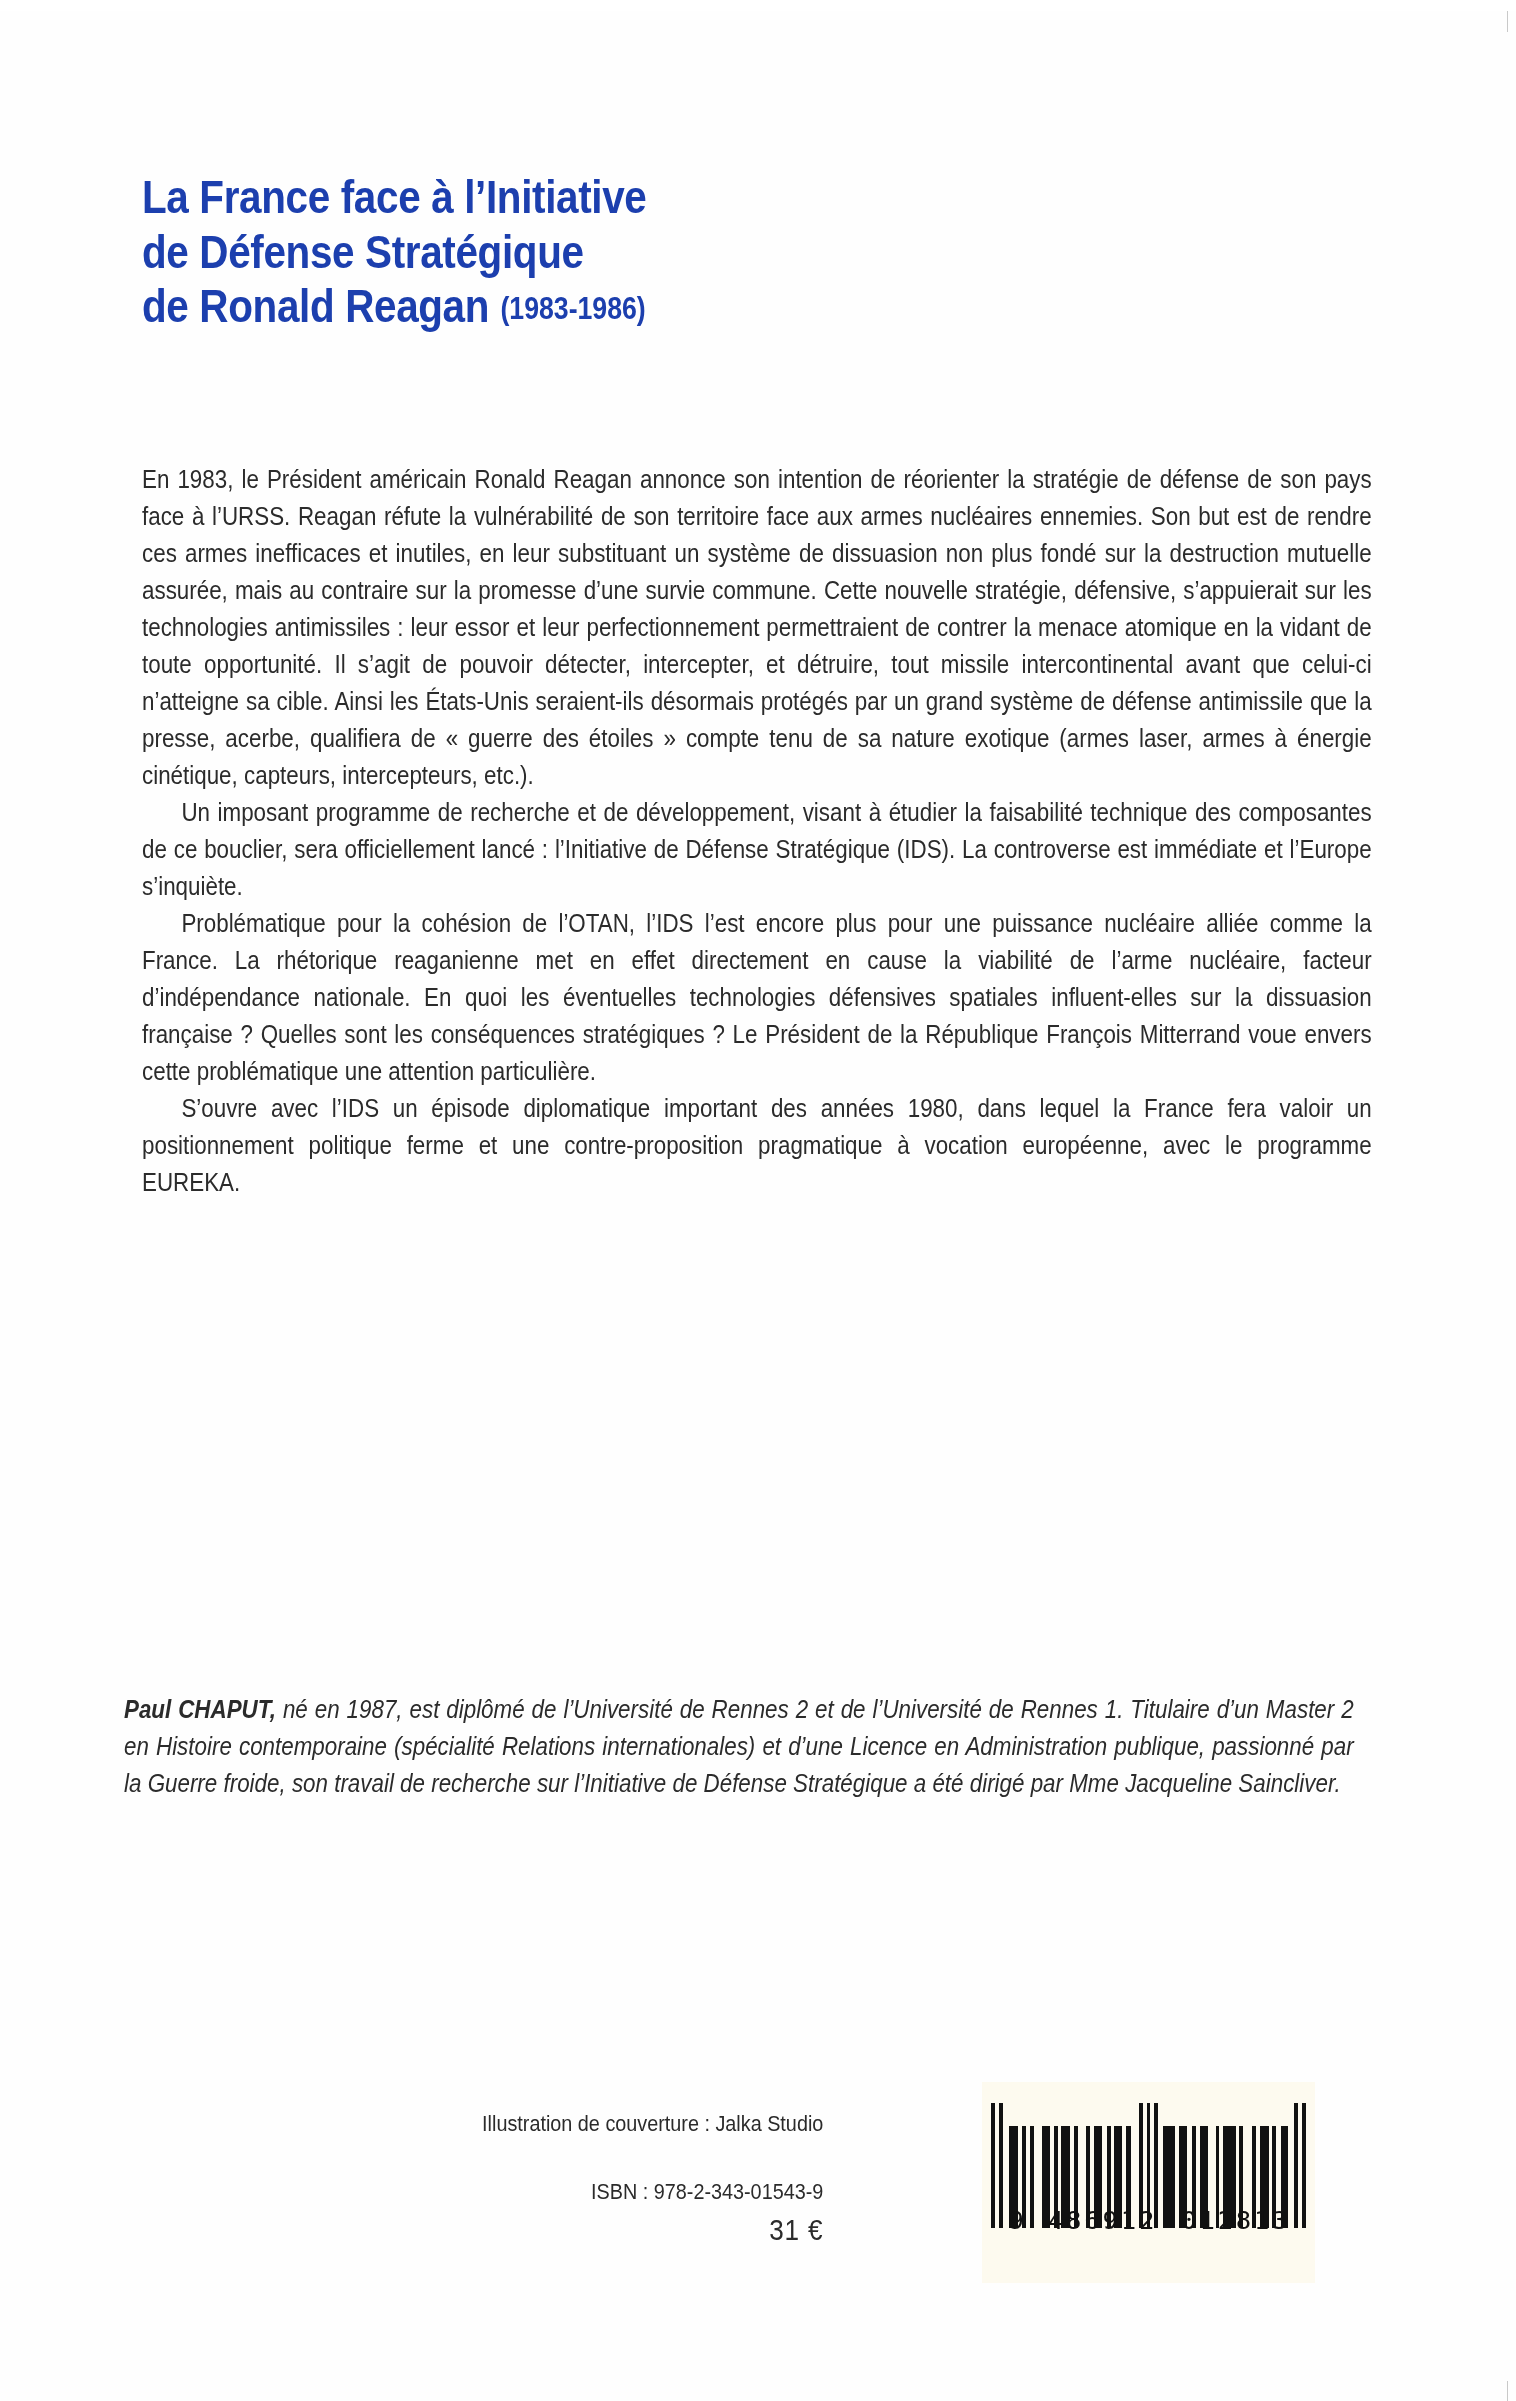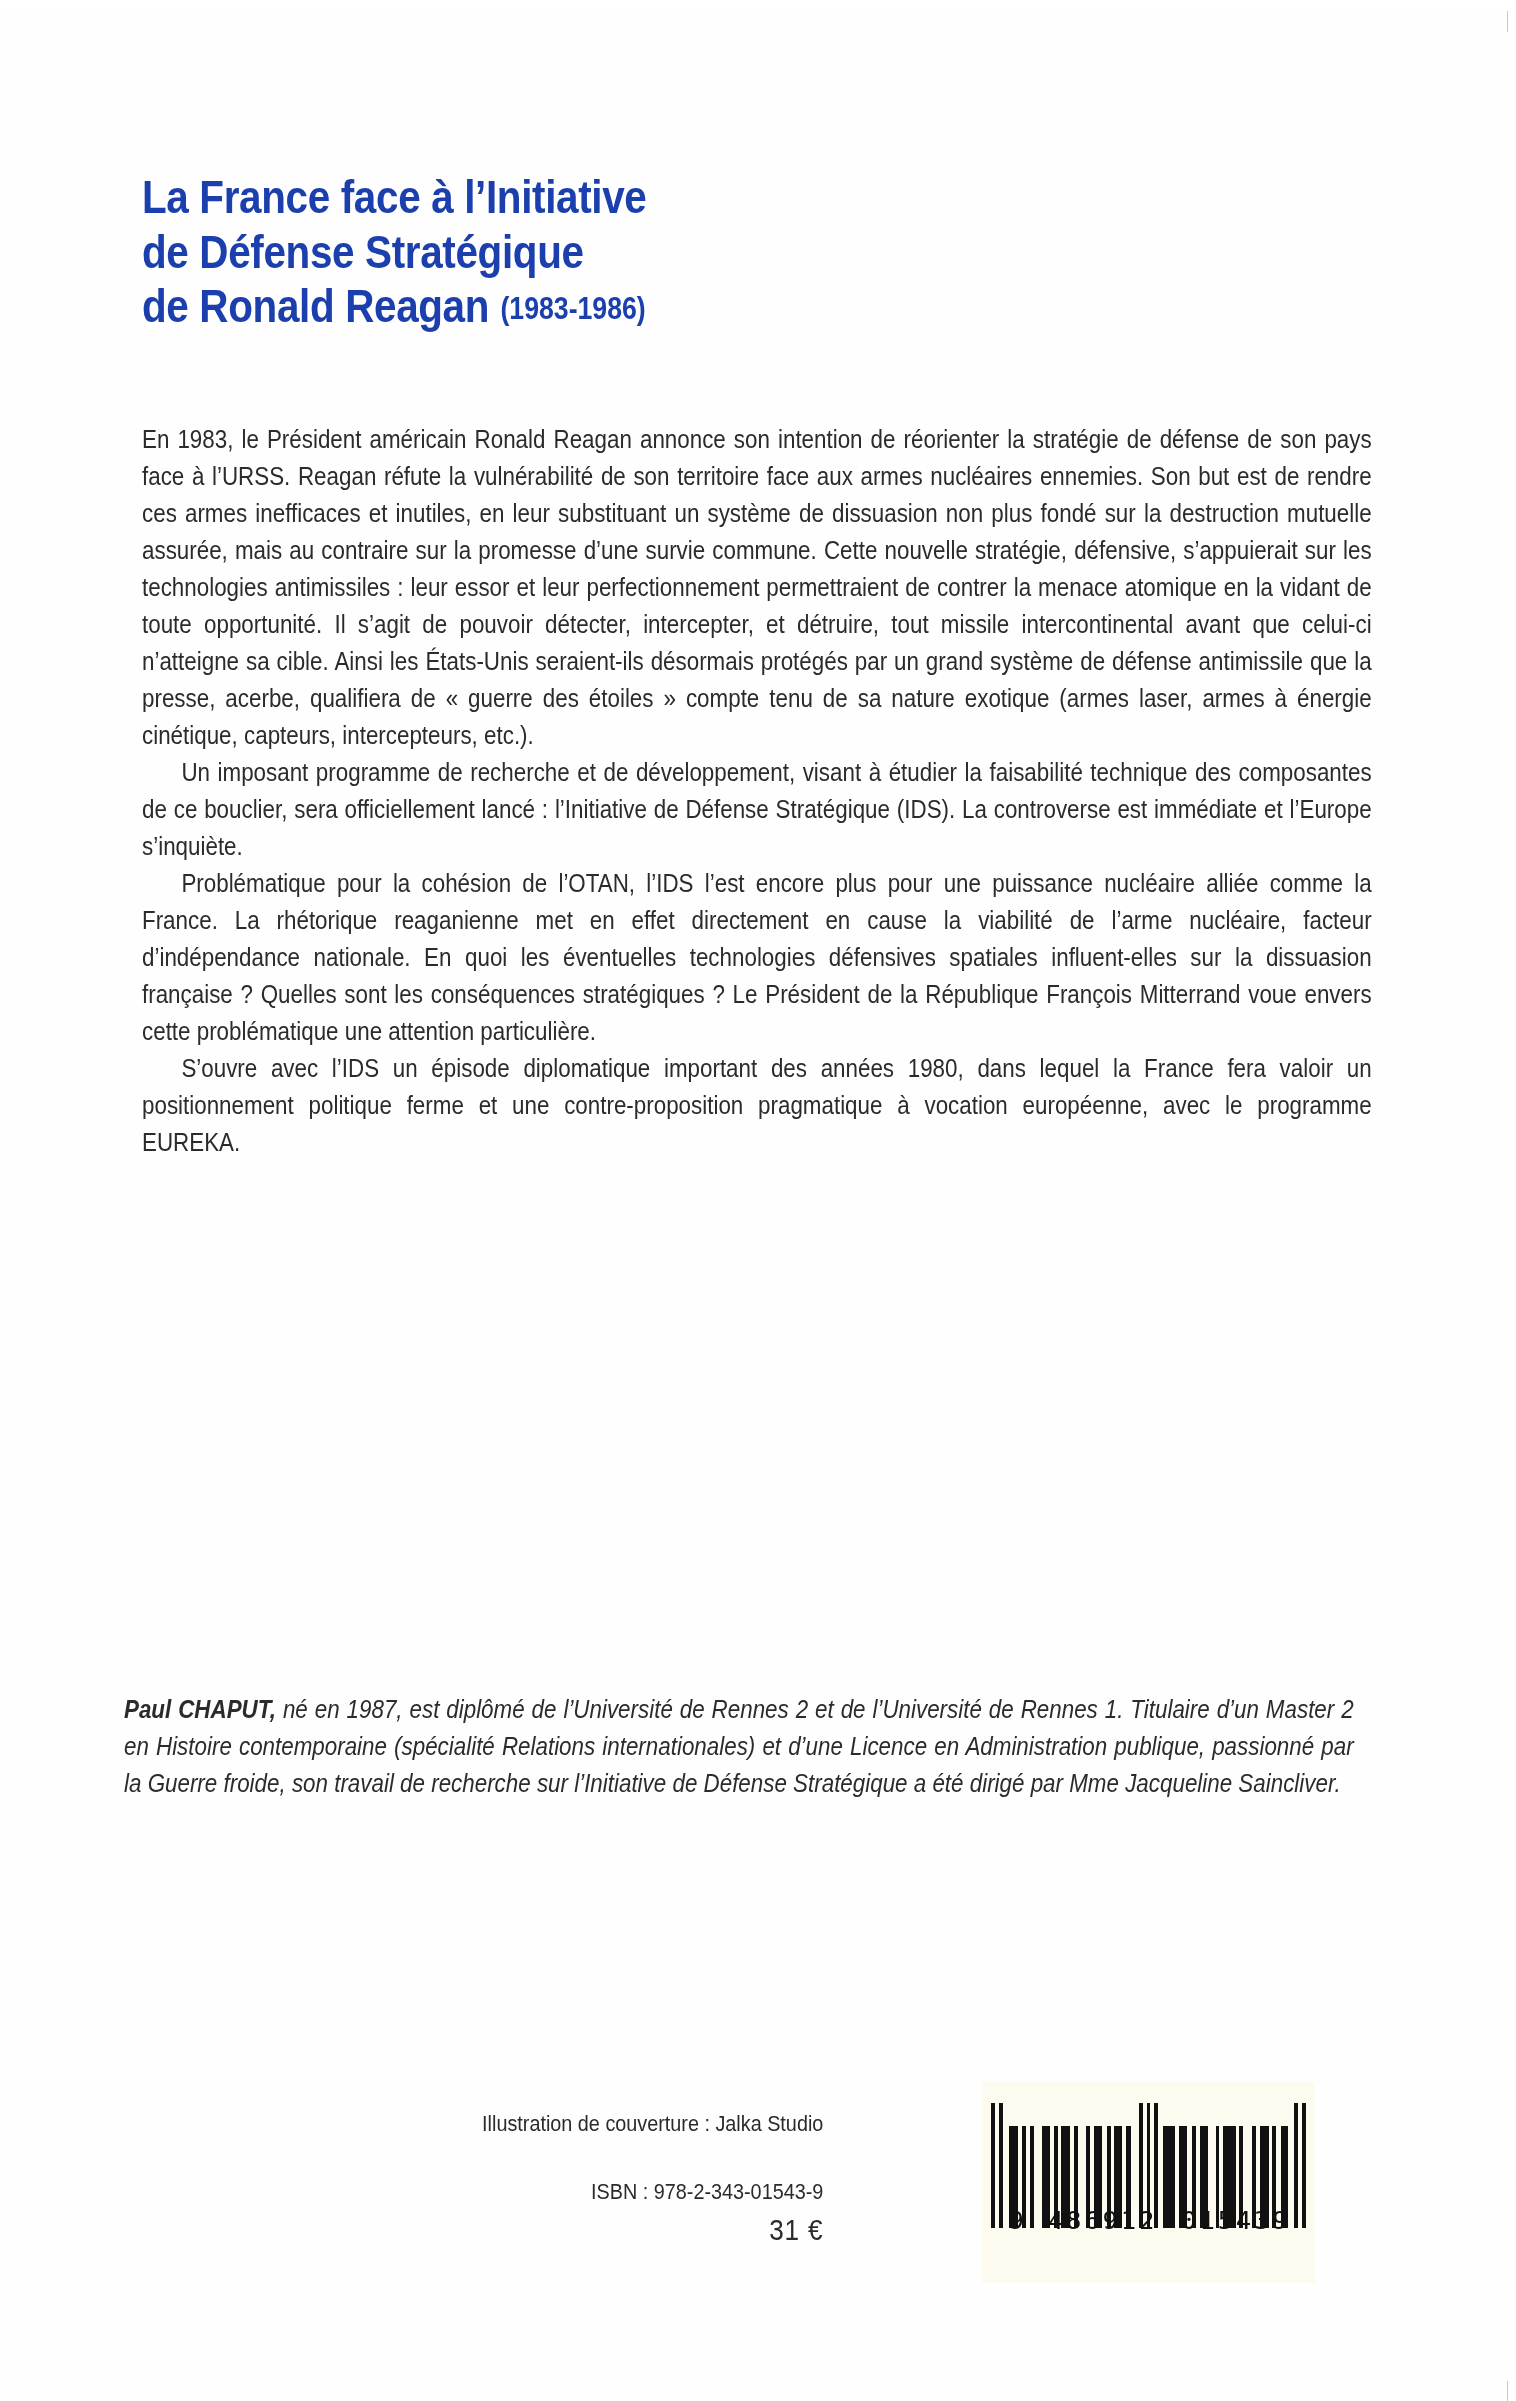--- a/index.html
+++ b/index.html
@@ -56,21 +56,21 @@
     letter-spacing: 0px;
     margin-left: 13.2px;
     position: relative;
     top: -2.8px;
   }
 
   
   .blurb {
     position: absolute;
     left: 142px;
-    top: 410px;
+    top: 450px;
     width: 1230px;
   }
   .blurb p {
     margin: 0;
     color: #2b2b2b;
     font-size: 25px;
     line-height: 37px;
     text-align: justify;
     text-justify: inter-word;
     transform: scaleX(0.895);
@@ -261,18 +261,18 @@
         <i class="gap short" style="width:4.7px"></i>
         <i class="short" style="width:7.6px"></i>
       <i class="gap" style="width:5.7px"></i>
       <i style="width:3.8px"></i>
         <i class="gap" style="width:3.8px"></i>
         <i style="width:3.8px"></i>
     </div>
     <div class="barcode-digits">
       <span class="bc-lead">9</span>
       <span class="bc-left">486912</span>
-      <span class="bc-right">015439</span>
+      <span class="bc-right">012813</span>
     </div>
   </div>
 
 </div>
 
 
 </body></html>

